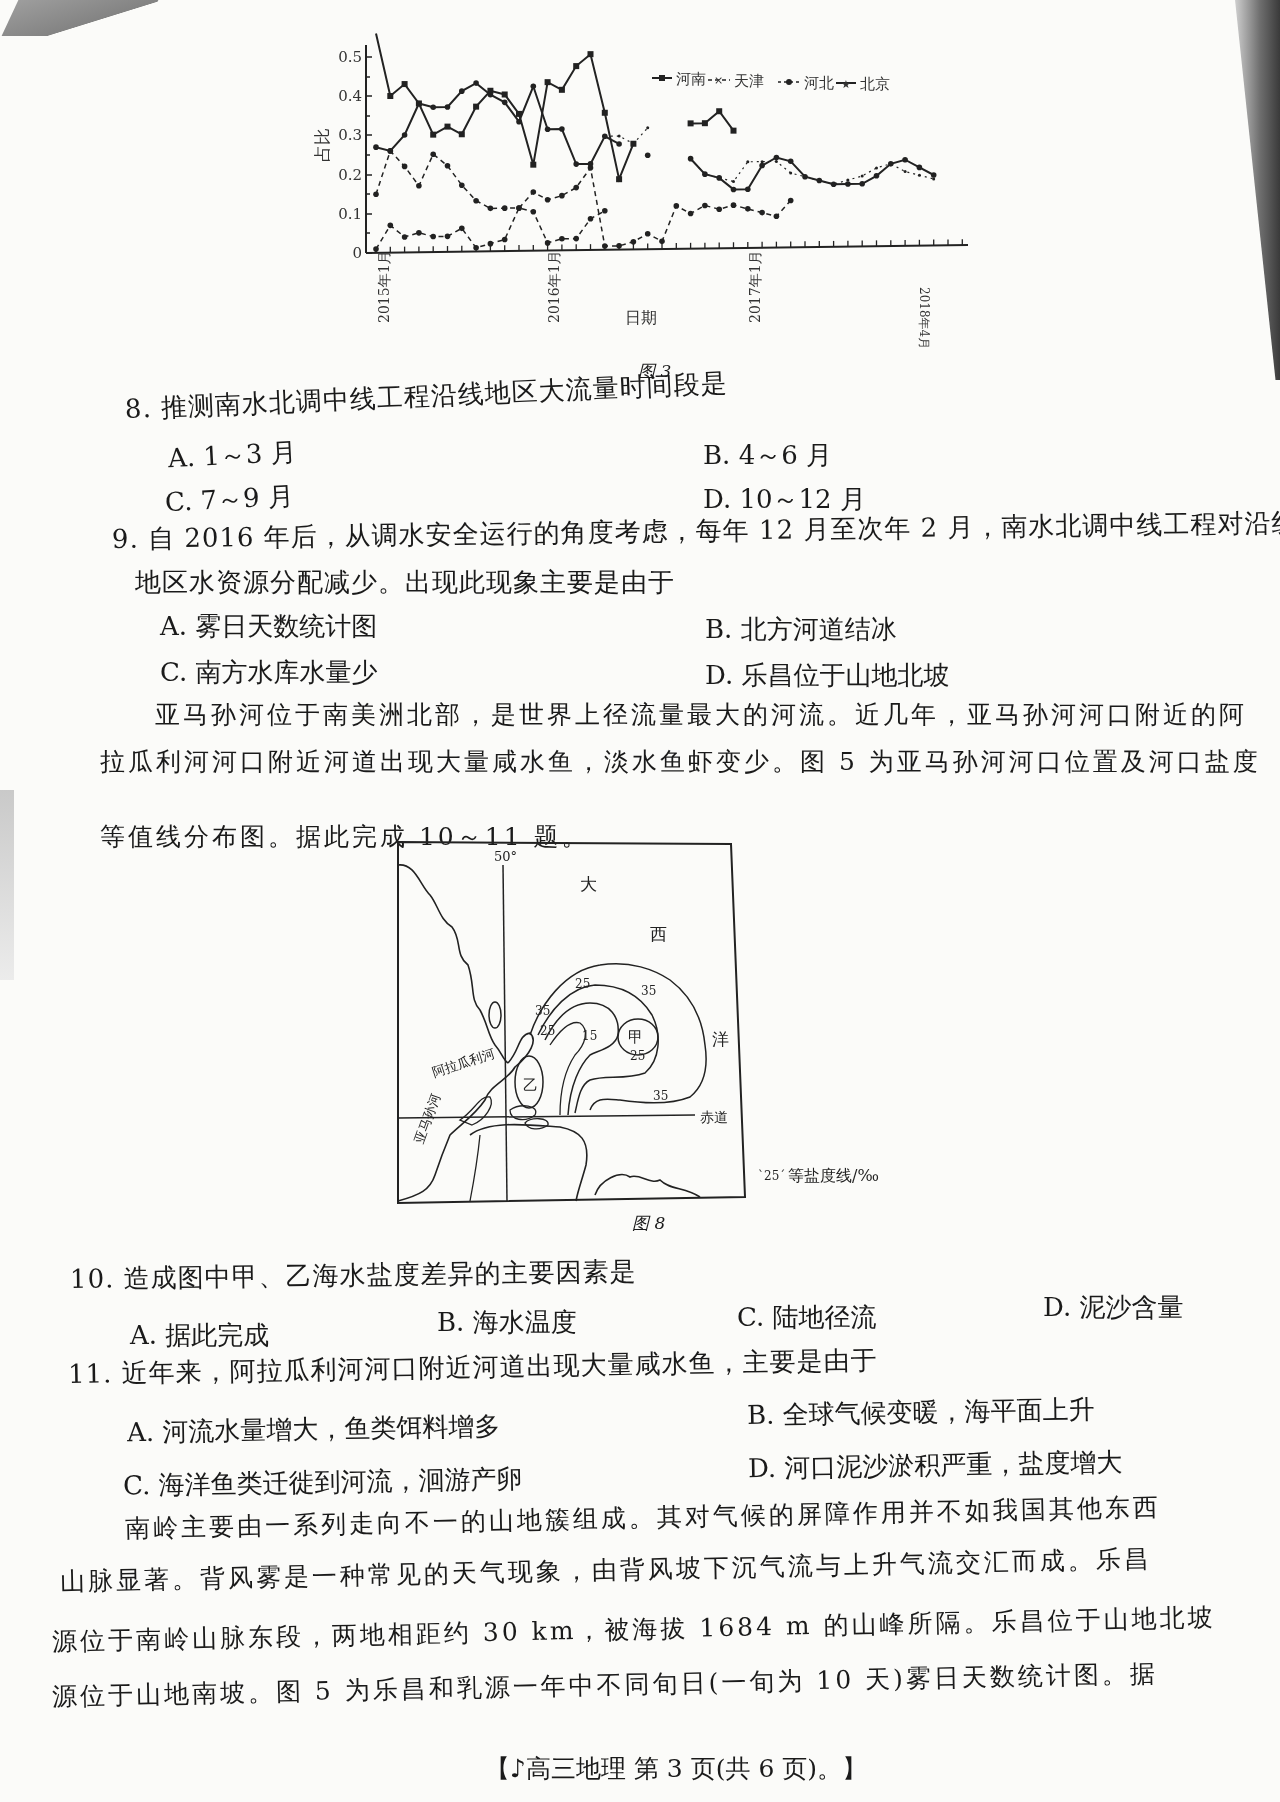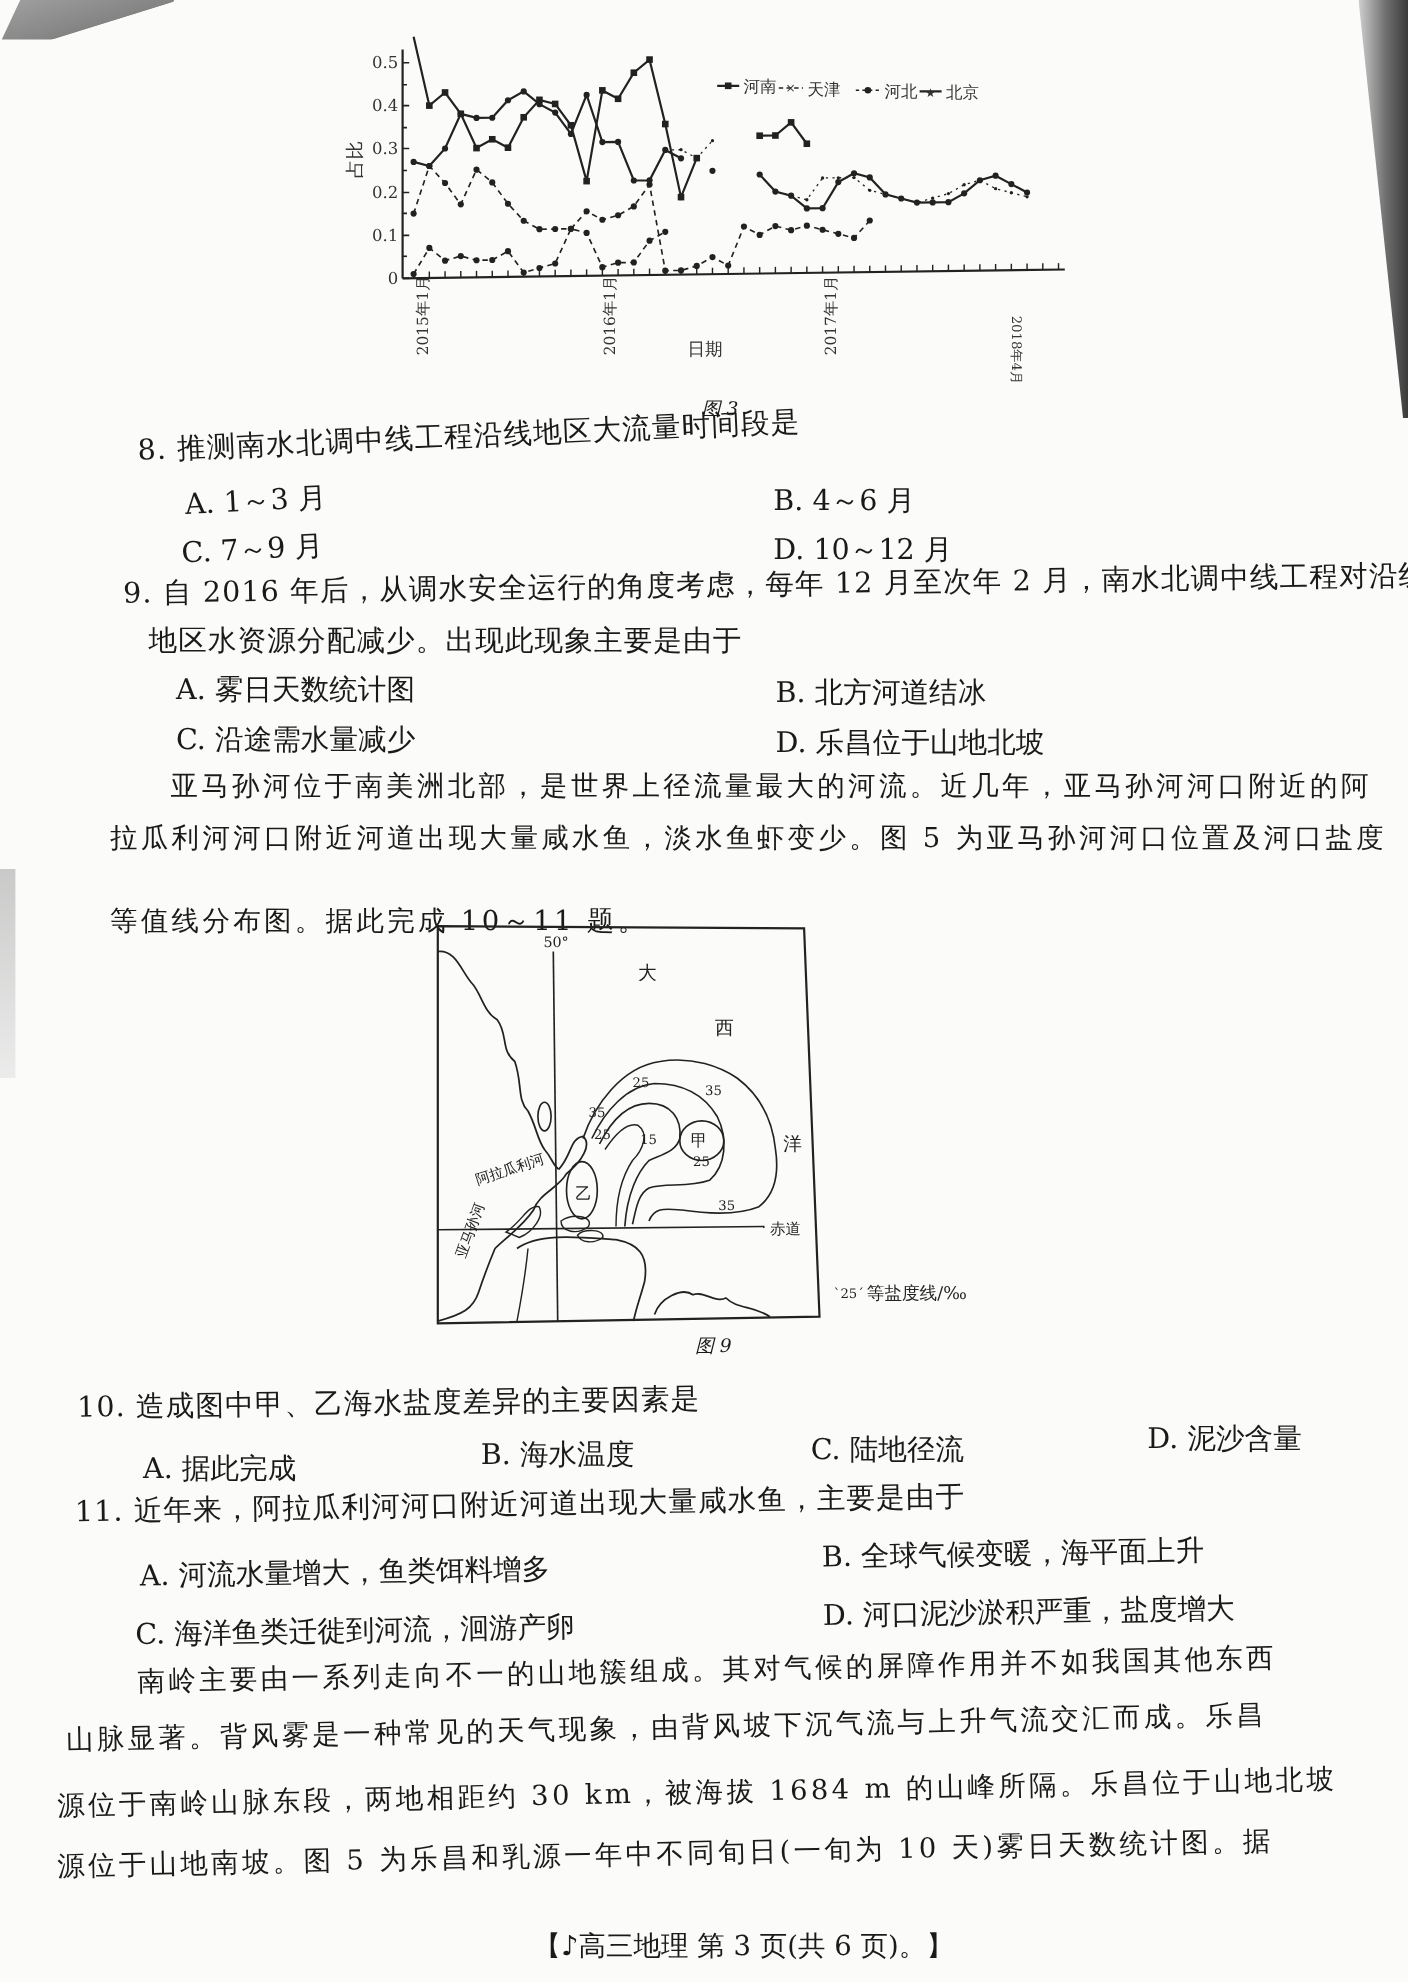--- a/index.html
+++ b/index.html
@@ -278,21 +278,21 @@
 <div class="abs q" style="left:125px;top:392px;transform:rotate(-2.5deg);transform-origin:left center">8. 推测南水北调中线工程沿线地区大流量时间段是</div>
 <div class="abs opt" style="left:168px;top:438px;transform:rotate(-3deg)">A. 1～3 月</div>
 <div class="abs opt" style="left:703px;top:438px">B. 4～6 月</div>
 <div class="abs opt" style="left:165px;top:482px;transform:rotate(-3deg)">C. 7～9 月</div>
 <div class="abs opt" style="left:703px;top:482px">D. 10～12 月</div>
 
 <div class="abs q" style="left:112px;top:522px;transform:rotate(-0.8deg);transform-origin:left center">9. 自 2016 年后，从调水安全运行的角度考虑，每年 12 月至次年 2 月，南水北调中线工程对沿线</div>
 <div class="abs q" style="left:135px;top:565px">地区水资源分配减少。出现此现象主要是由于</div>
 <div class="abs opt" style="left:160px;top:609px">A. 雾日天数统计图</div>
 <div class="abs opt" style="left:705px;top:612px">B. 北方河道结冰</div>
-<div class="abs opt" style="left:160px;top:655px">C. 沿途需水量减少</div>
+<div class="abs opt" style="left:160px;top:655px">C. 南方水库水量少</div>
 <div class="abs opt" style="left:705px;top:658px">D. 乐昌位于山地北坡</div>
 
 <div class="abs psg" style="left:155px;top:698px">亚马孙河位于南美洲北部，是世界上径流量最大的河流。近几年，亚马孙河河口附近的阿</div>
 <div class="abs psg" style="left:100px;top:745px">拉瓜利河河口附近河道出现大量咸水鱼，淡水鱼虾变少。图 5 为亚马孙河河口位置及河口盐度</div>
 <div class="abs psg" style="left:100px;top:820px">等值线分布图。据此完成 10～11 题。</div>
 
 <svg class="abs" style="left:390px;top:835px" width="600" height="410">
   <polygon points="8,7 341,9 355,362 8,368" fill="none" stroke="#222" stroke-width="2"></polygon>
   <line x1="113" y1="30" x2="117" y2="366" stroke="#222" stroke-width="1.5"></line>
   <text x="104" y="26" font-size="13" fill="#222">50°</text>
@@ -334,21 +334,21 @@
     <text x="133" y="255" font-size="15">乙</text>
   </g>
   <text x="44" y="242" font-size="13" fill="#222" transform="rotate(-18 44 242)">阿拉瓜利河</text>
   <text x="-10" y="0" font-size="13" fill="#222" transform="translate(36,300) rotate(-70)">亚马孙河</text>
 
   <g>
     <text x="368" y="345" font-size="12" fill="#222">`<tspan>25</tspan>´</text>
     <text x="398" y="346" font-size="16" fill="#222">等盐度线/‰</text>
   </g>
 </svg>
-<div class="abs cap" style="left:632px;top:1212px">图 9</div>
+<div class="abs cap" style="left:632px;top:1212px">图 8</div>
 
 <div class="abs q" style="left:70px;top:1262px;transform:rotate(-0.8deg);transform-origin:left center">10. 造成图中甲、乙海水盐度差异的主要因素是</div>
 <div class="abs opt" style="left:130px;top:1318px">A. 据此完成</div>
 <div class="abs opt" style="left:437px;top:1305px">B. 海水温度</div>
 <div class="abs opt" style="left:737px;top:1300px">C. 陆地径流</div>
 <div class="abs opt" style="left:1043px;top:1290px">D. 泥沙含量</div>
 
 <div class="abs q" style="left:68px;top:1357px;transform:rotate(-1deg);transform-origin:left center">11. 近年来，阿拉瓜利河河口附近河道出现大量咸水鱼，主要是由于</div>
 <div class="abs opt" style="left:127px;top:1412px;transform:rotate(-1deg)">A. 河流水量增大，鱼类饵料增多</div>
 <div class="abs opt" style="left:747px;top:1395px;transform:rotate(-1deg)">B. 全球气候变暖，海平面上升</div>

